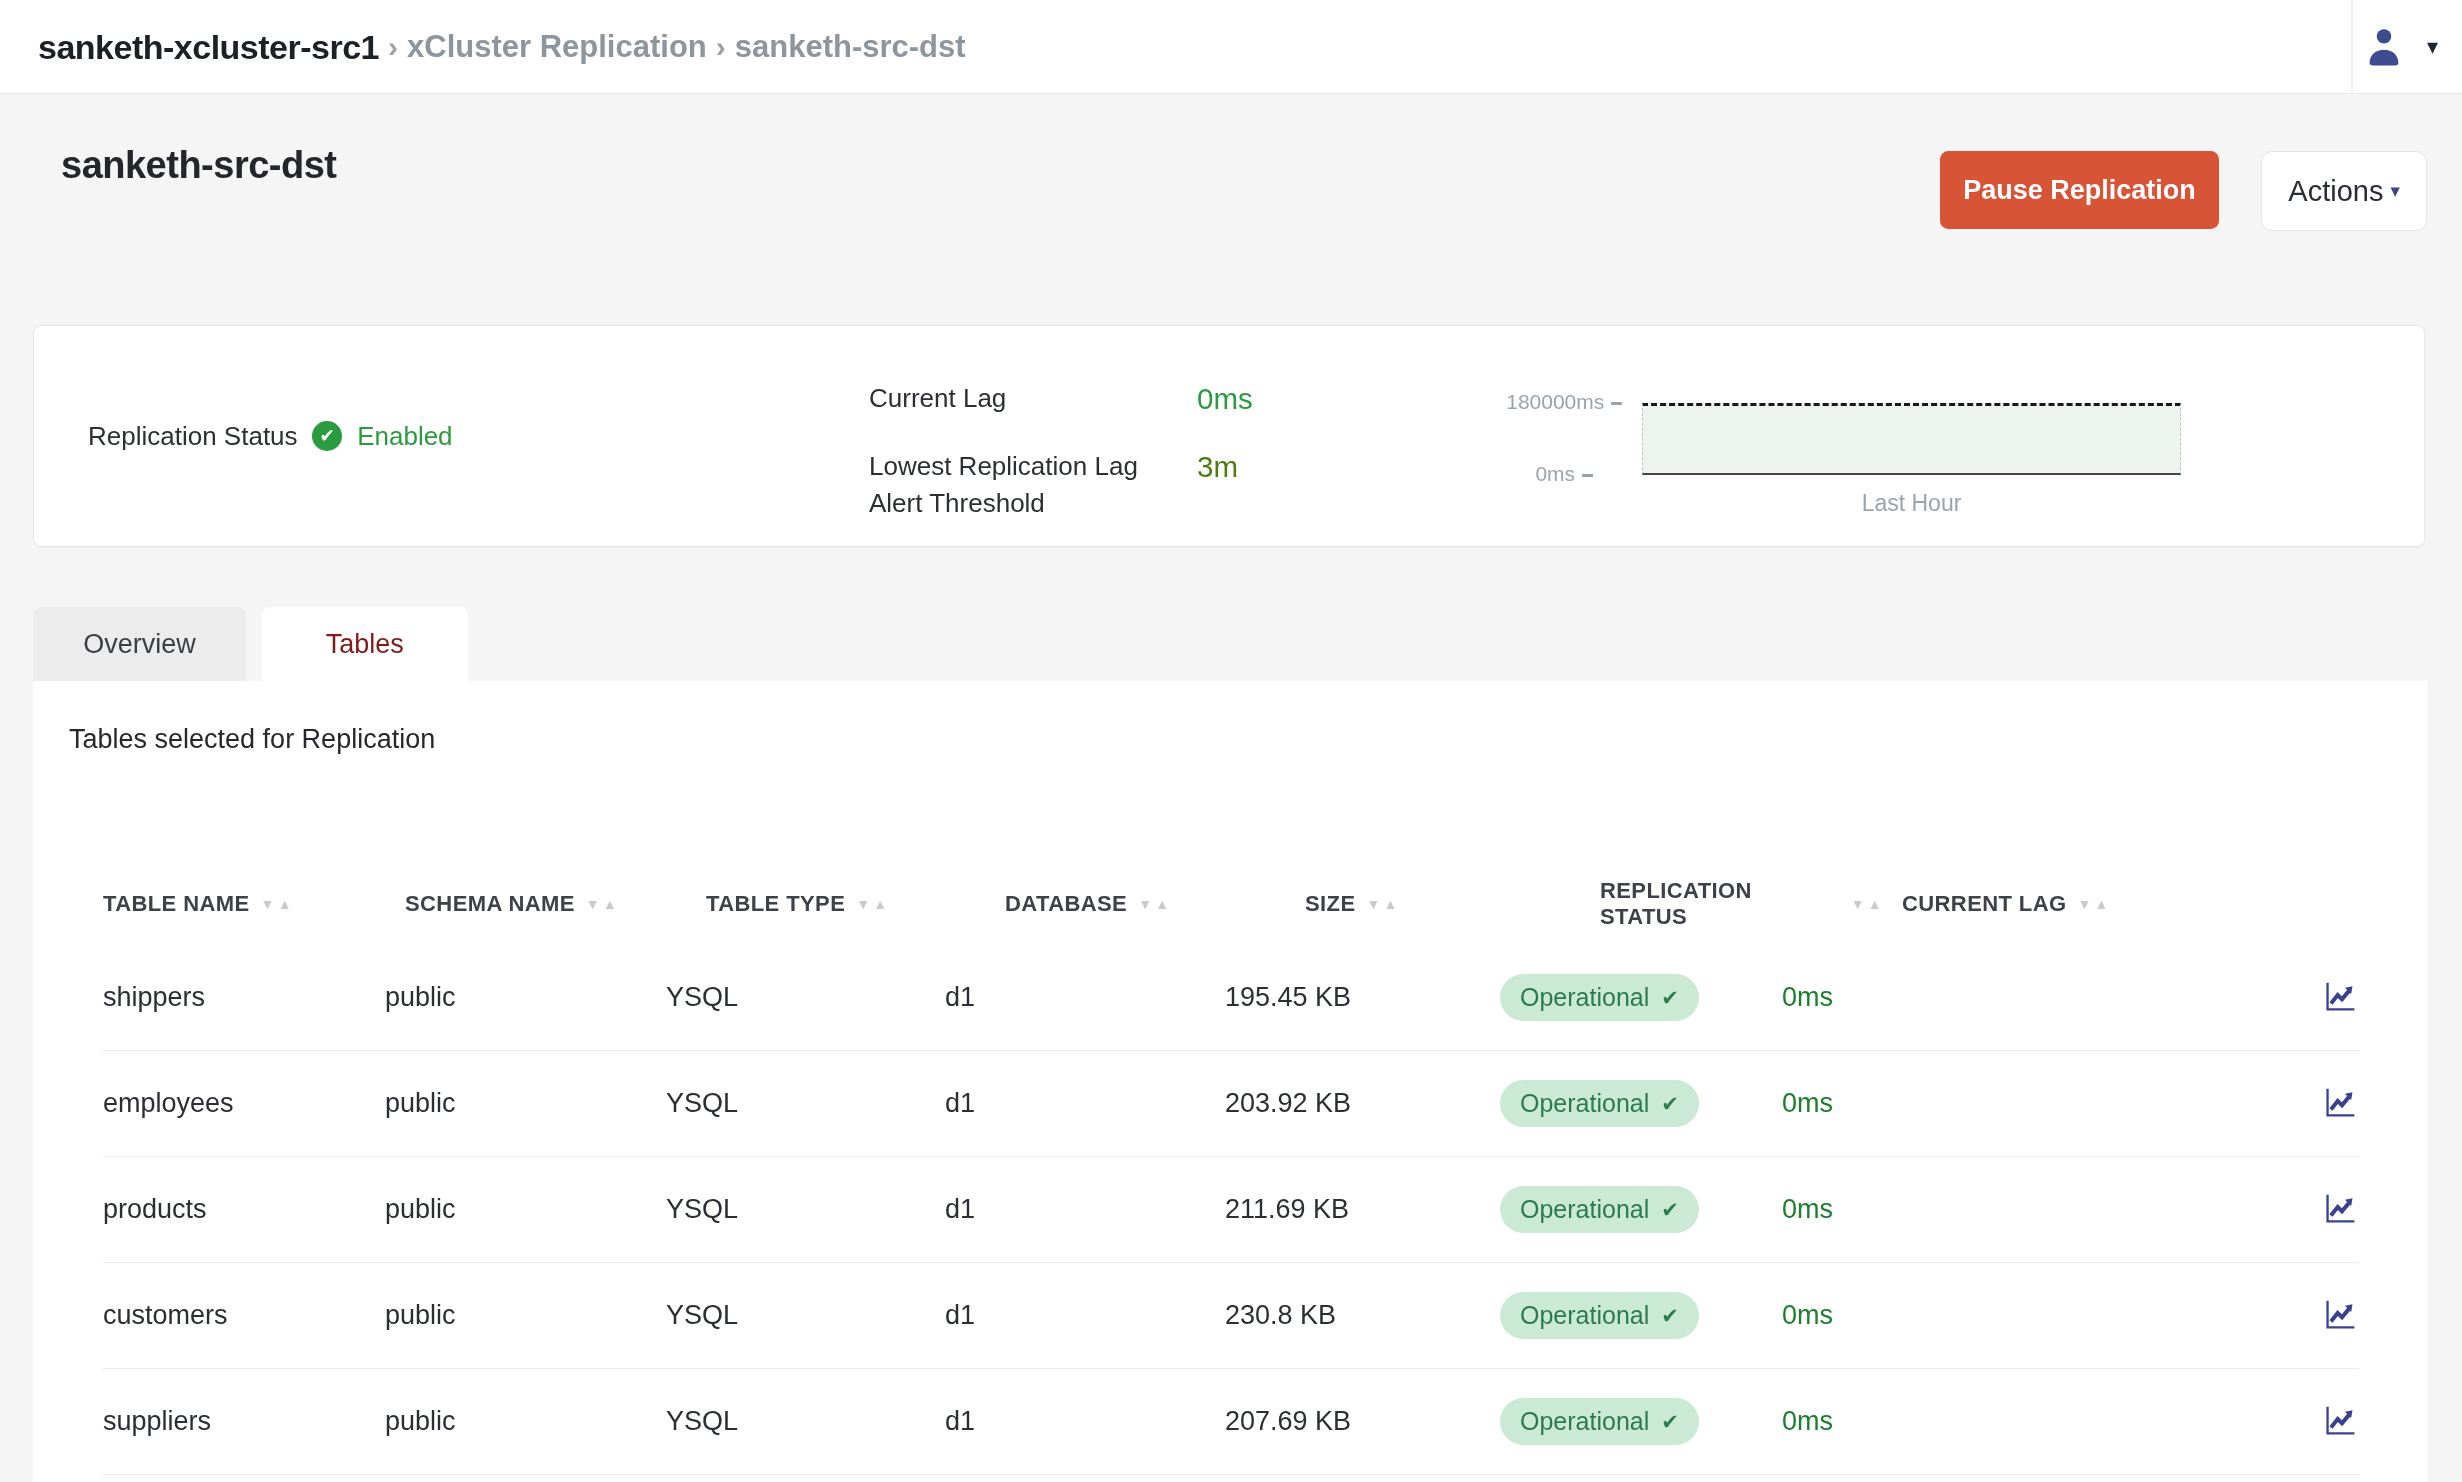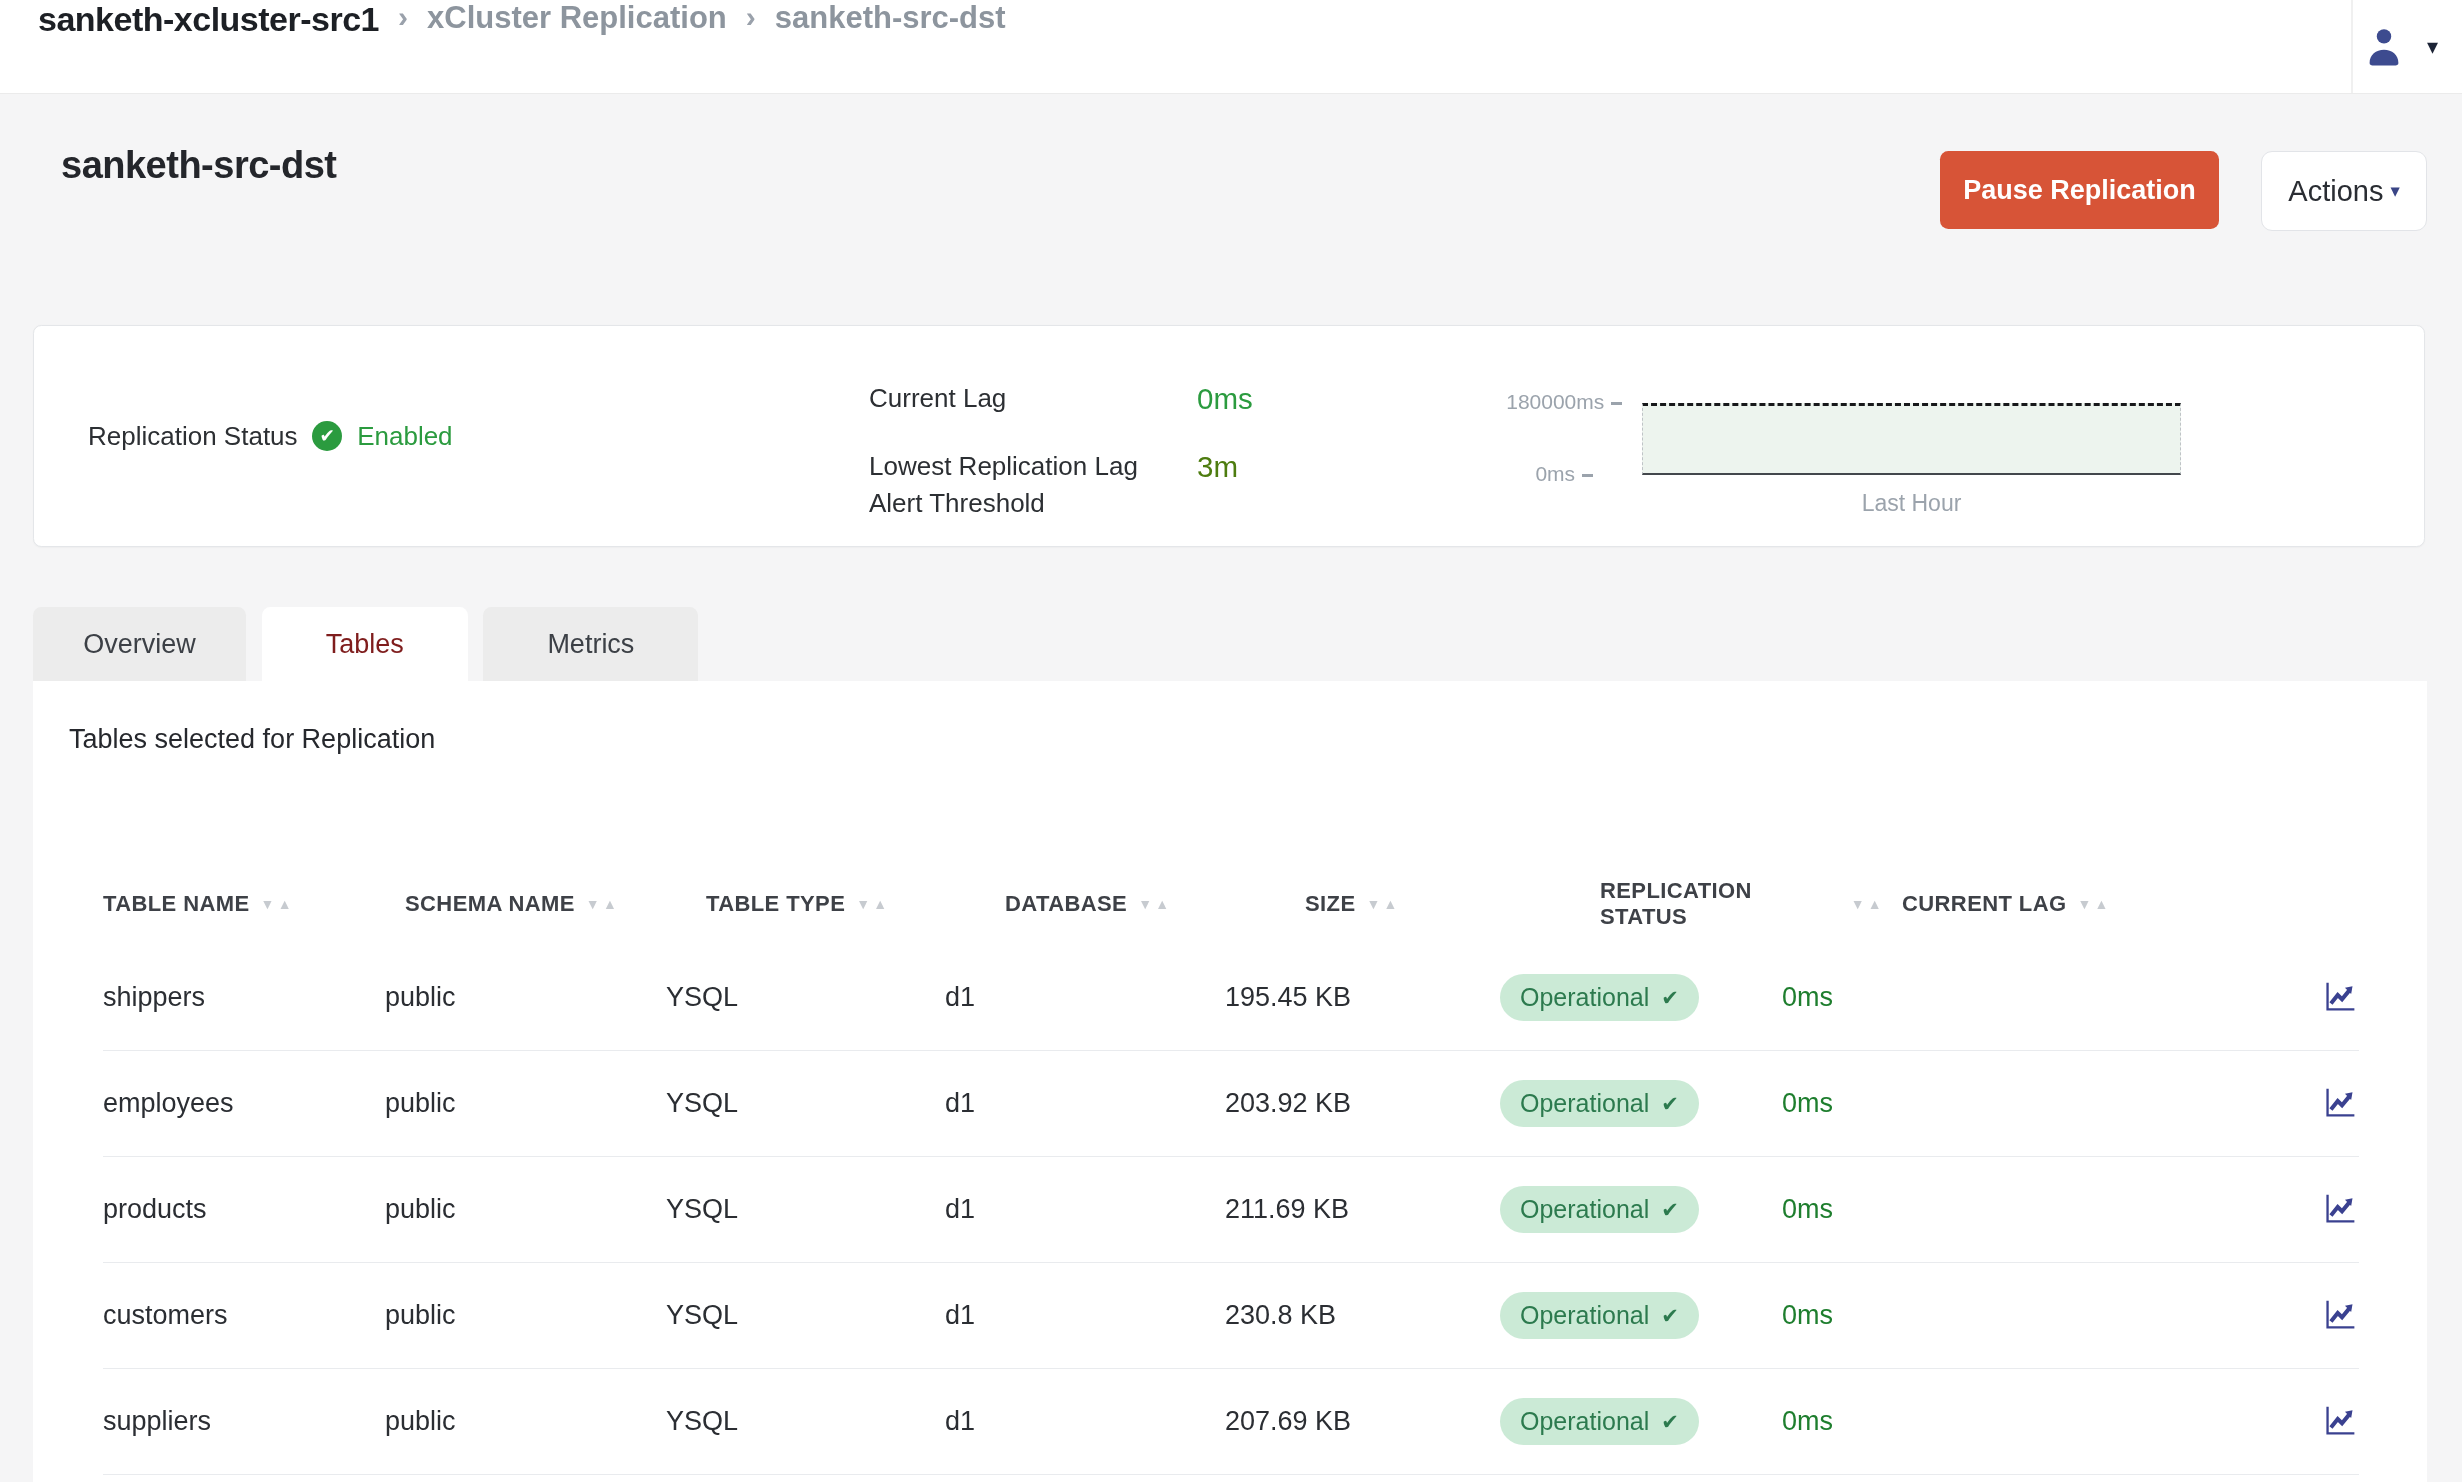--- a/index.html
+++ b/index.html
@@ -1,21 +1,21 @@
 <!DOCTYPE html>
 <html style="font-size:14.8px"><head>
 <meta charset="utf-8">
 <style>
   html,body { margin:0; padding:0; }
   body { font-family:"Liberation Sans", sans-serif; }
   .stage { position:relative; width:2462px; height:1482px; background:#f5f5f6; overflow:hidden; }
 
   
   .topbar { position:absolute; top:0; left:0; width:2462px; height:94px; background:#ffffff; border-bottom:0.9px solid #ebebeb; box-sizing:border-box; }
-  .breadcrumb { position:absolute; left:38px; top:0; height:94px; display:flex; gap:19px; }
+  .breadcrumb { position:absolute; left:38px; top:0; height:94px; display:flex; align-items:center; gap:9px; }
   .crumb-root { font-size:34px; font-weight:700; color:#1d2025; letter-spacing:-0.5px; cursor:pointer; }
   .crumb-sep { font-size:30px; font-weight:700; color:#9aa1ab; }
   .crumb { font-size:31px; font-weight:600; color:#8d959e; cursor:pointer; }
   .topbar-divider { position:absolute; right:109px; top:0; width:1.8px; height:93px; background:#f0f0f0; }
   .user-area { position:absolute; right:24px; top:0; height:94px; display:flex; align-items:center; gap:18.5px; cursor:pointer; }
   .user-caret { font-size:22px; color:#1c2336; }
 
   
   .page-title { position:absolute; left:61px; top:144px; font-size:38px; font-weight:700; color:#24262b; letter-spacing:-0.5px; }
   .actions-row { position:absolute; top:151px; right:35px; display:flex; gap:42px; }
@@ -124,21 +124,20 @@
       <div class="ylab ylab-max">180000ms</div>
       <div class="ylab ylab-min">0ms</div>
       <div class="plot"></div>
       <div class="xlabel">Last Hour</div>
     </div>
   </div>
 
   <div class="tabs">
     <div class="tab tab-overview">Overview</div>
     <div class="tab tab-tables active">Tables</div>
-    <div class="tab tab-metrics">Metrics</div>
   </div>
 
   <div class="panel">
     <div class="panel-heading">Tables selected for Replication</div>
 
     <div class="table">
       <div class="tgrid thead">
           <div class="th">
             <span>TABLE NAME</span>
             <span class="sort">

